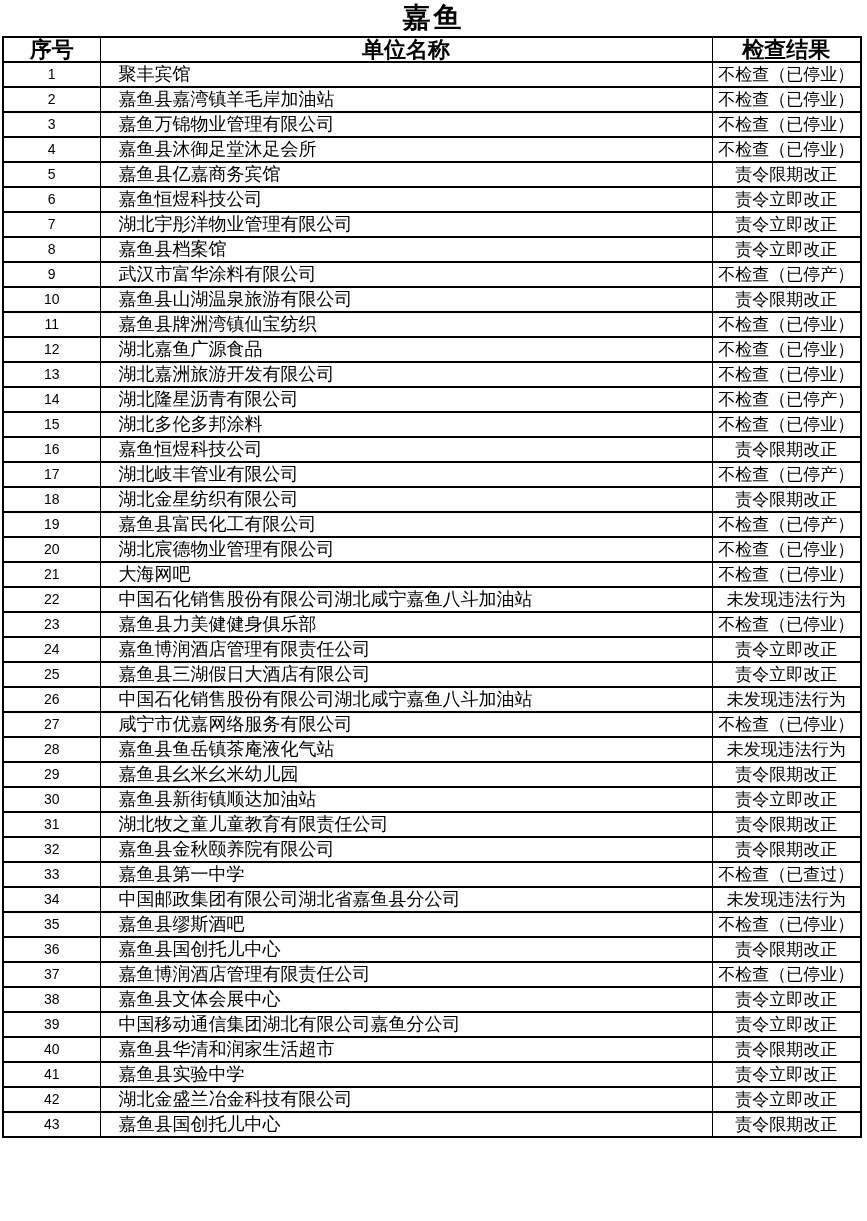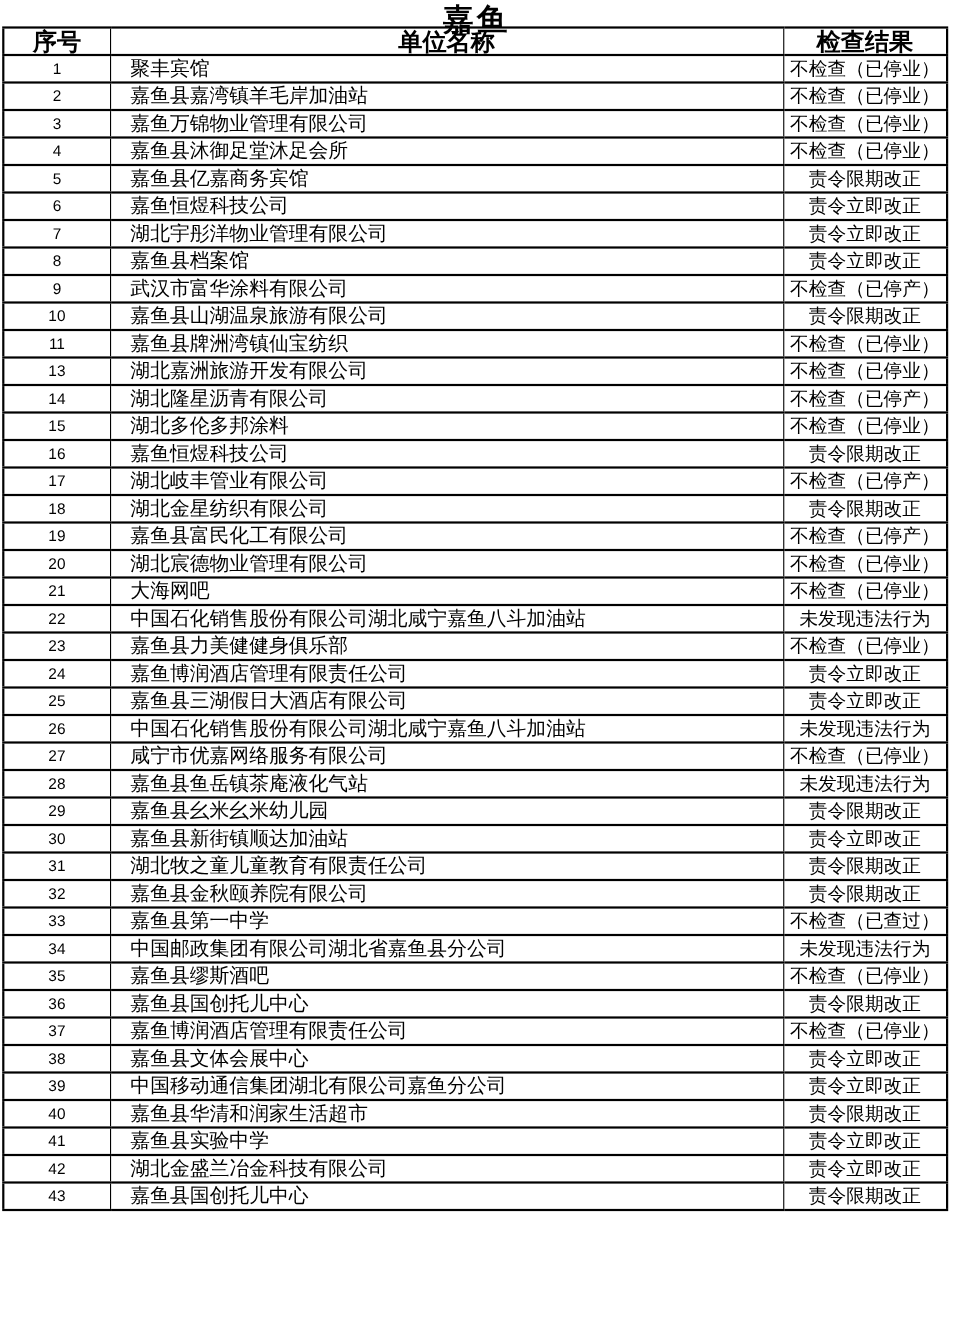--- a/index.html
+++ b/index.html
@@ -15,21 +15,21 @@
     width: 867px;
     height: 1221px;
     background: #ffffff;
   }
   .title {
     text-align: center;
     font-weight: bold;
     font-size: 28px;
     letter-spacing: 3px;
     line-height: 34px;
-    height: 24px;
+    height: 36px;
     padding-top: 1px;
   }
   table.inspection {
     border-collapse: collapse;
     table-layout: fixed;
     margin-left: 2px;
     width: 858px;
     border: 2px solid #000000;
   }
   col.c-no { width: 97px; }
@@ -146,20 +146,25 @@
     <td class="col-name">嘉鱼县山湖温泉旅游有限公司</td>
     <td class="col-result">责令限期改正</td>
   </tr>
 
   <tr>
     <td class="col-no">11</td>
     <td class="col-name">嘉鱼县牌洲湾镇仙宝纺织</td>
     <td class="col-result">不检查（已停业）</td>
   </tr>
 
+  <tr>
+    <td class="col-no">12</td>
+    <td class="col-name">湖北嘉鱼广源食品</td>
+    <td class="col-result">不检查（已停业）</td>
+  </tr>
 
   <tr>
     <td class="col-no">13</td>
     <td class="col-name">湖北嘉洲旅游开发有限公司</td>
     <td class="col-result">不检查（已停业）</td>
   </tr>
 
   <tr>
     <td class="col-no">14</td>
     <td class="col-name">湖北隆星沥青有限公司</td>

